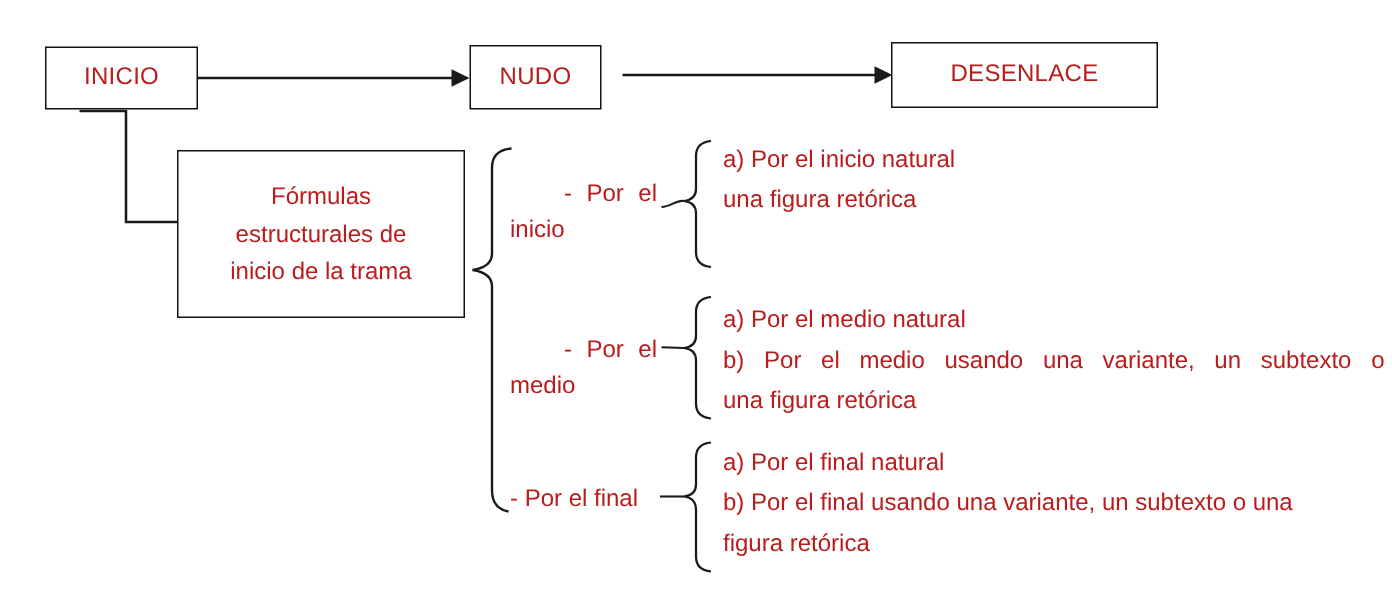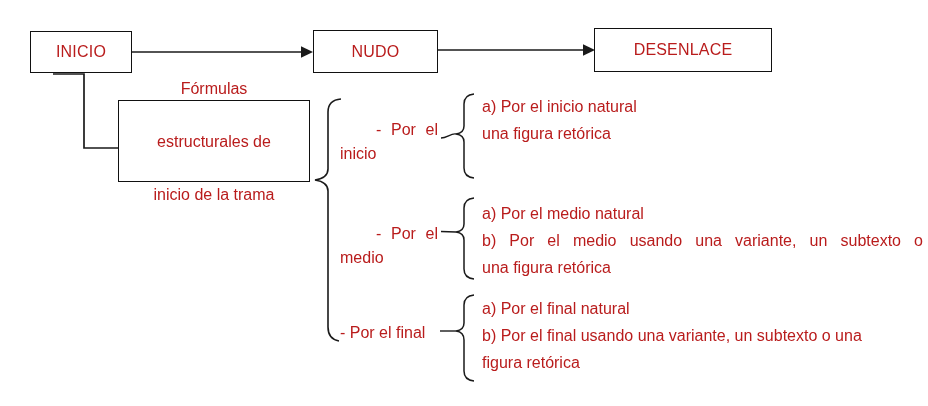--- a/index.html
+++ b/index.html
@@ -27,29 +27,28 @@
     border: 1.6px solid #111111;
     background: #ffffff;
     display: flex;
     align-items: center;
     justify-content: center;
     font-size: 16px;
     letter-spacing: 0.2px;
     box-sizing: border-box;
   }
   .box-inicio    { left: 30px;  top: 31px;  width: 102px; height: 42px; }
-  .box-nudo      { left: 313px; top: 30px;  width: 125px; height: 43px; }
+  .box-nudo      { left: 313px; top: 30px;  width: 88px; height: 43px; }
   .box-desenlace { left: 594px; top: 28px;  width: 178px; height: 44px; }
   .box-formulas  {
-    left: 118px; top: 100px; width: 192px; height: 82px;
+    left: 118px; top: 100px; width: 192px; height: 112px;
     flex-direction: column;
     line-height: 25px;
     font-size: 16px;
     letter-spacing: 0px;
-    gap: 28px;
   }
   .group-label {
     position: absolute;
     font-size: 16px;
     line-height: 24px;
     width: 98px;
   }
   .label-g1 { left: 340px; top: 118px; }
   .label-g2 { left: 340px; top: 222px; }
   .label-g3 { left: 340px; top: 321px; width: 112px; }

